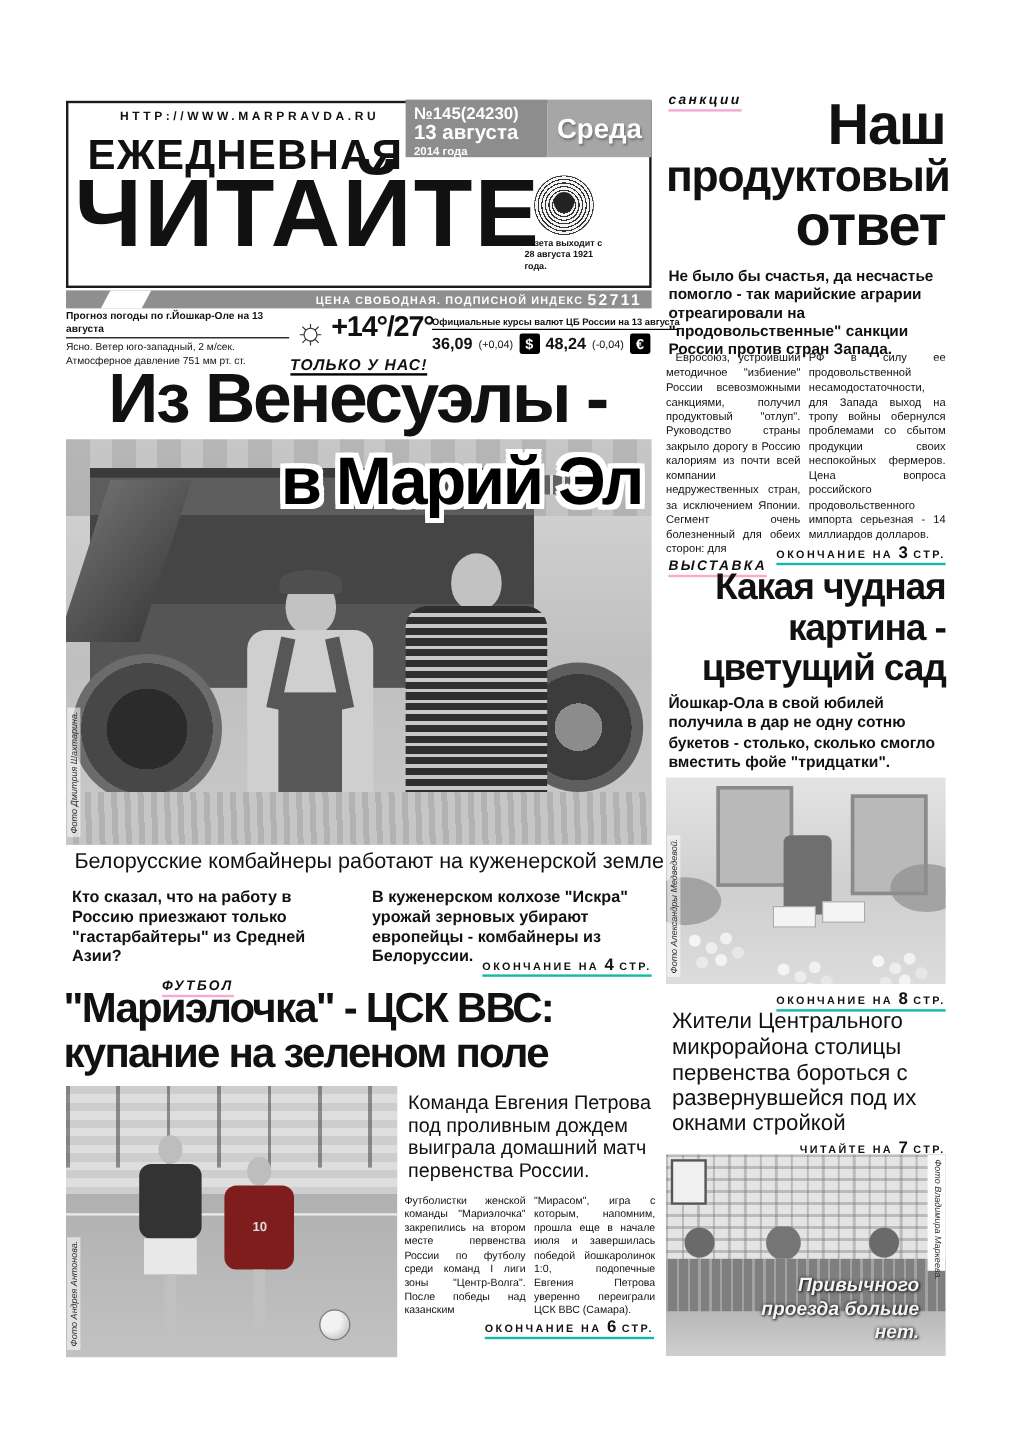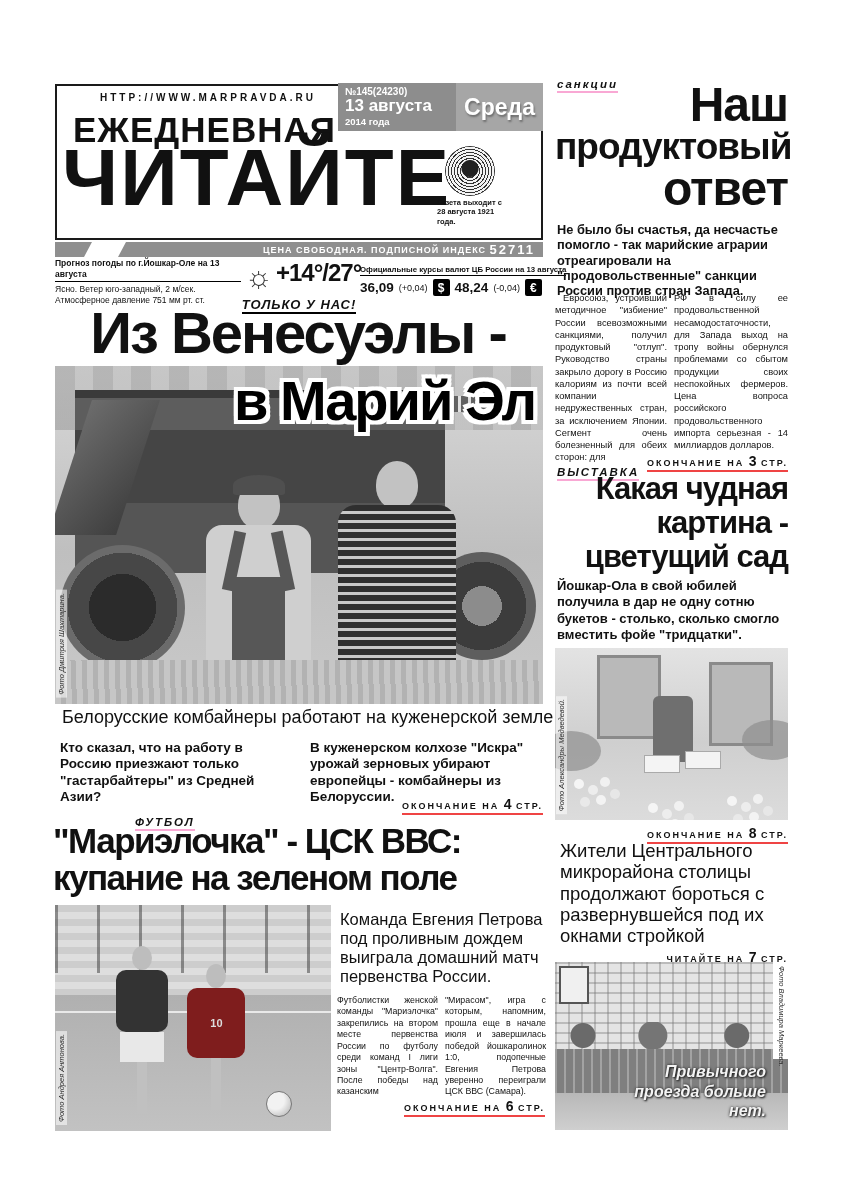--- a/index.html
+++ b/index.html
@@ -5,21 +5,21 @@
   html,body{margin:0;padding:0;background:#e9e9e9;}
   .page{position:relative;width:842px;height:1191px;background:#ffffff;margin:0 auto;
         font-family:"Liberation Sans",sans-serif;color:#111;overflow:hidden;}
   .abs{position:absolute;}
 
   
   .header-box{left:55px;top:84px;width:488px;height:156px;border:2px solid #1a1a1a;box-sizing:border-box;}
   .url{left:100px;top:92px;font-size:10px;font-weight:bold;letter-spacing:3px;}
   .date-box{left:338px;top:83px;width:205px;height:48px;display:flex;}
   .date-left{width:118px;background:#8d8d8d;color:#fff;padding:3px 7px;box-sizing:border-box;}
-  .issue-no{font-size:10px;font-weight:bold;}
+  .issue-no{font-size:14px;font-weight:bold;}
   .issue-date{font-size:17px;font-weight:bold;line-height:1.1;}
   .issue-year{font-size:9.5px;font-weight:bold;}
   .date-right{flex:1;background:#a6a6a6;color:#fff;display:flex;align-items:center;justify-content:center;
               font-size:23px;font-weight:bold;text-shadow:1px 2px 2px #6e6e6e;}
   .m1{left:73px;top:110px;font-size:35px;font-weight:bold;letter-spacing:1px;}
   .m2{left:62px;top:138px;font-size:80px;font-weight:bold;letter-spacing:2px;line-height:1;}
   .emblem{left:445px;top:146px;width:50px;height:50px;border-radius:50%;
           background:radial-gradient(circle at 50% 45%,#222 0 8px,transparent 9px),
           repeating-radial-gradient(circle at 50% 50%,#333 0 1px,#f3f3f3 1px 3px);}
   .founded{left:437px;top:198px;width:72px;font-size:7.5px;font-weight:bold;line-height:1.25;}
@@ -39,21 +39,21 @@
   .rates{display:flex;align-items:center;gap:5px;}
   .rate-v{font-size:13.5px;font-weight:bold;}
   .rate-d{font-size:9px;}
   .cbox{width:17px;height:17px;background:#000;color:#fff;border-radius:2px;font-size:12px;font-weight:bold;
         display:flex;align-items:center;justify-content:center;}
 
   
   .rubric{font-size:11.5px;font-weight:bold;font-style:italic;letter-spacing:2px;
           border-bottom:2px solid #f9a8d4;display:inline-block;padding-bottom:1px;}
   .cont{text-align:right;}
-  .cont .u{display:inline-block;border-bottom:2px solid #ef4444;padding-bottom:1px;
+  .cont .u{display:inline-block;border-bottom:2px solid #14b8a6;padding-bottom:1px;
            font-size:9px;font-weight:bold;letter-spacing:2px;}
   .cont .pg{font-size:14px;letter-spacing:0;}
 
   
   .kicker{left:55px;top:295px;width:488px;text-align:center;}
   .kicker span{font-size:13px;font-weight:bold;font-style:italic;letter-spacing:1px;border-bottom:2px solid #000;}
   .hl-main{left:50px;top:304px;width:496px;text-align:center;font-size:58px;font-weight:bold;letter-spacing:-2px;line-height:1;}
   .main-photo{left:55px;top:366px;width:488px;height:338px;overflow:hidden;
               background:linear-gradient(#d8d8d8,#bfbfbf 55%,#c9c9c9);}
   .mp-trees{position:absolute;left:0;top:0;width:100%;height:64px;
@@ -313,21 +313,21 @@
     <div class="fl-dark" style="right:-6%;top:42%;"></div>
     <div class="daisy" style="left:8%;bottom:18%;"></div>
     <div class="daisy" style="right:22%;bottom:8%;"></div>
     <div class="daisy" style="left:40%;bottom:4%;"></div>
     <div class="vcredit">Фото Александры Медведевой.</div>
   </div>
   <div class="abs cont cont8">
     <span class="u"><span>ОКОНЧАНИЕ НА</span> <span class="pg">8</span> <span>СТР.</span></span>
   </div>
 
-  <div class="abs cn-lead">Жители Центрального микрорайона столицы продолжают бороться с развернувшейся под их окнами стройкой</div>
+  <div class="abs cn-lead">Жители Центрального микрорайона столицы первенства бороться с развернувшейся под их окнами стройкой</div>
   <div class="abs cont read7">
     <span class="u"><span>ЧИТАЙТЕ НА</span> <span class="pg">7</span> <span>СТР.</span></span>
   </div>
 
   <div class="abs cn-photo">
     <div class="cn-build"></div>
     <div class="cn-trees"></div>
     <div class="cn-fence"></div>
     <div class="cn-road"></div>
     <div class="cn-sign"></div>

